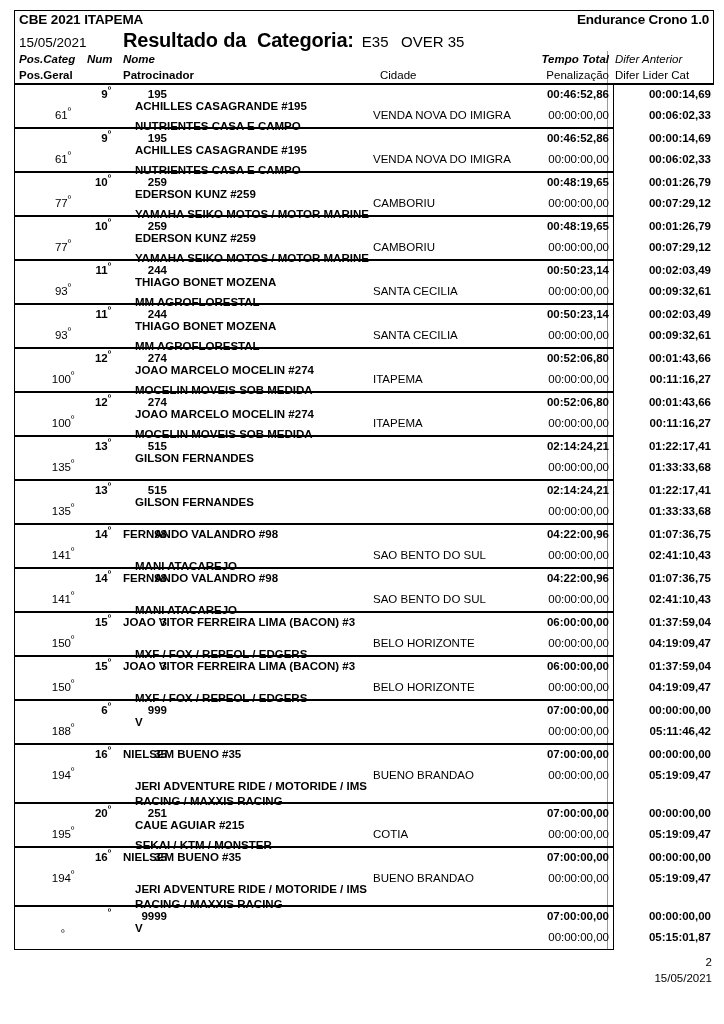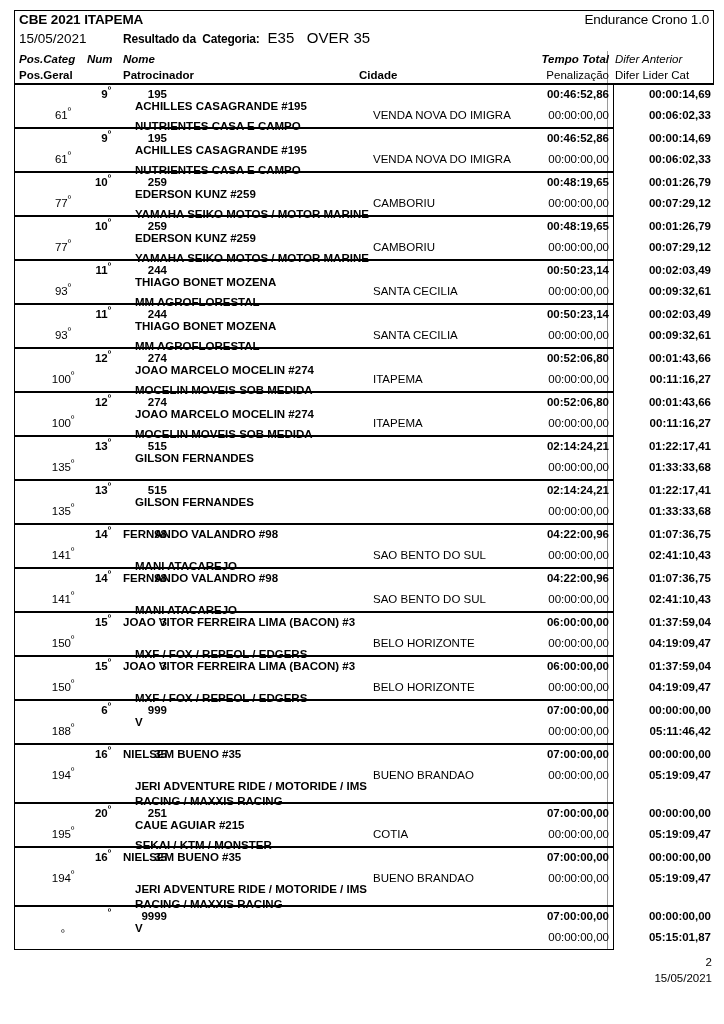--- a/index.html
+++ b/index.html
@@ -38,37 +38,37 @@
     padding: 1px 4px 0 4px;
     height: 17px;
   }
   .event-title {
     font-size: 13.5px;
     font-weight: bold;
     letter-spacing: -0.1px;
   }
   .software-title {
     font-size: 13.5px;
-    font-weight: normal;
+    font-weight: bold;
     letter-spacing: -0.2px;
   }
   .head-row2 {
     display: flex;
     align-items: baseline;
     padding: 0 4px 1px 4px;
     height: 21px;
   }
   .doc-date {
     font-size: 13.5px;
     font-weight: normal;
     width: 104px;
     flex: none;
   }
   .result-title {
-    font-size: 12px;
+    font-size: 20px;
     font-weight: bold;
     letter-spacing: -0.2px;
     white-space: pre;
   }
   .result-cat {
     font-size: 15px;
     font-weight: normal;
     margin-left: 8px;
     white-space: pre;
   }
@@ -92,21 +92,21 @@
   }
   .ch-line.l1 { top: 0; font-style: italic; }
   .ch-line.l2 { top: 16px; }
 
   .ch-cell { position: absolute; white-space: nowrap; }
   .ch-poscateg { left: 4px;  font-weight: bold; }
   .ch-num      { left: 72px; font-weight: bold; }
   .ch-nome     { left: 108px; font-weight: bold; }
   .ch-posgeral { left: 4px;  font-weight: bold; }
   .ch-patroc   { left: 108px; font-weight: bold; }
-  .ch-cidade   { left: 344px; font-weight: bold; }
+  .ch-cidade   { left: 365px; font-weight: normal; }
   .ch-tempo    { left: 430px; width: 164px; text-align: right; font-weight: bold; }
   .ch-penal    { left: 430px; width: 164px; text-align: right; font-weight: normal; }
   .ch-difa     { left: 600px; width: 96px; text-align: left; font-weight: normal; }
   .ch-difl     { left: 600px; width: 96px; text-align: left; font-weight: normal; }
 
   
   .results {
     width: 600px;
     box-sizing: border-box;
     border-left: 1.6px solid #000;

